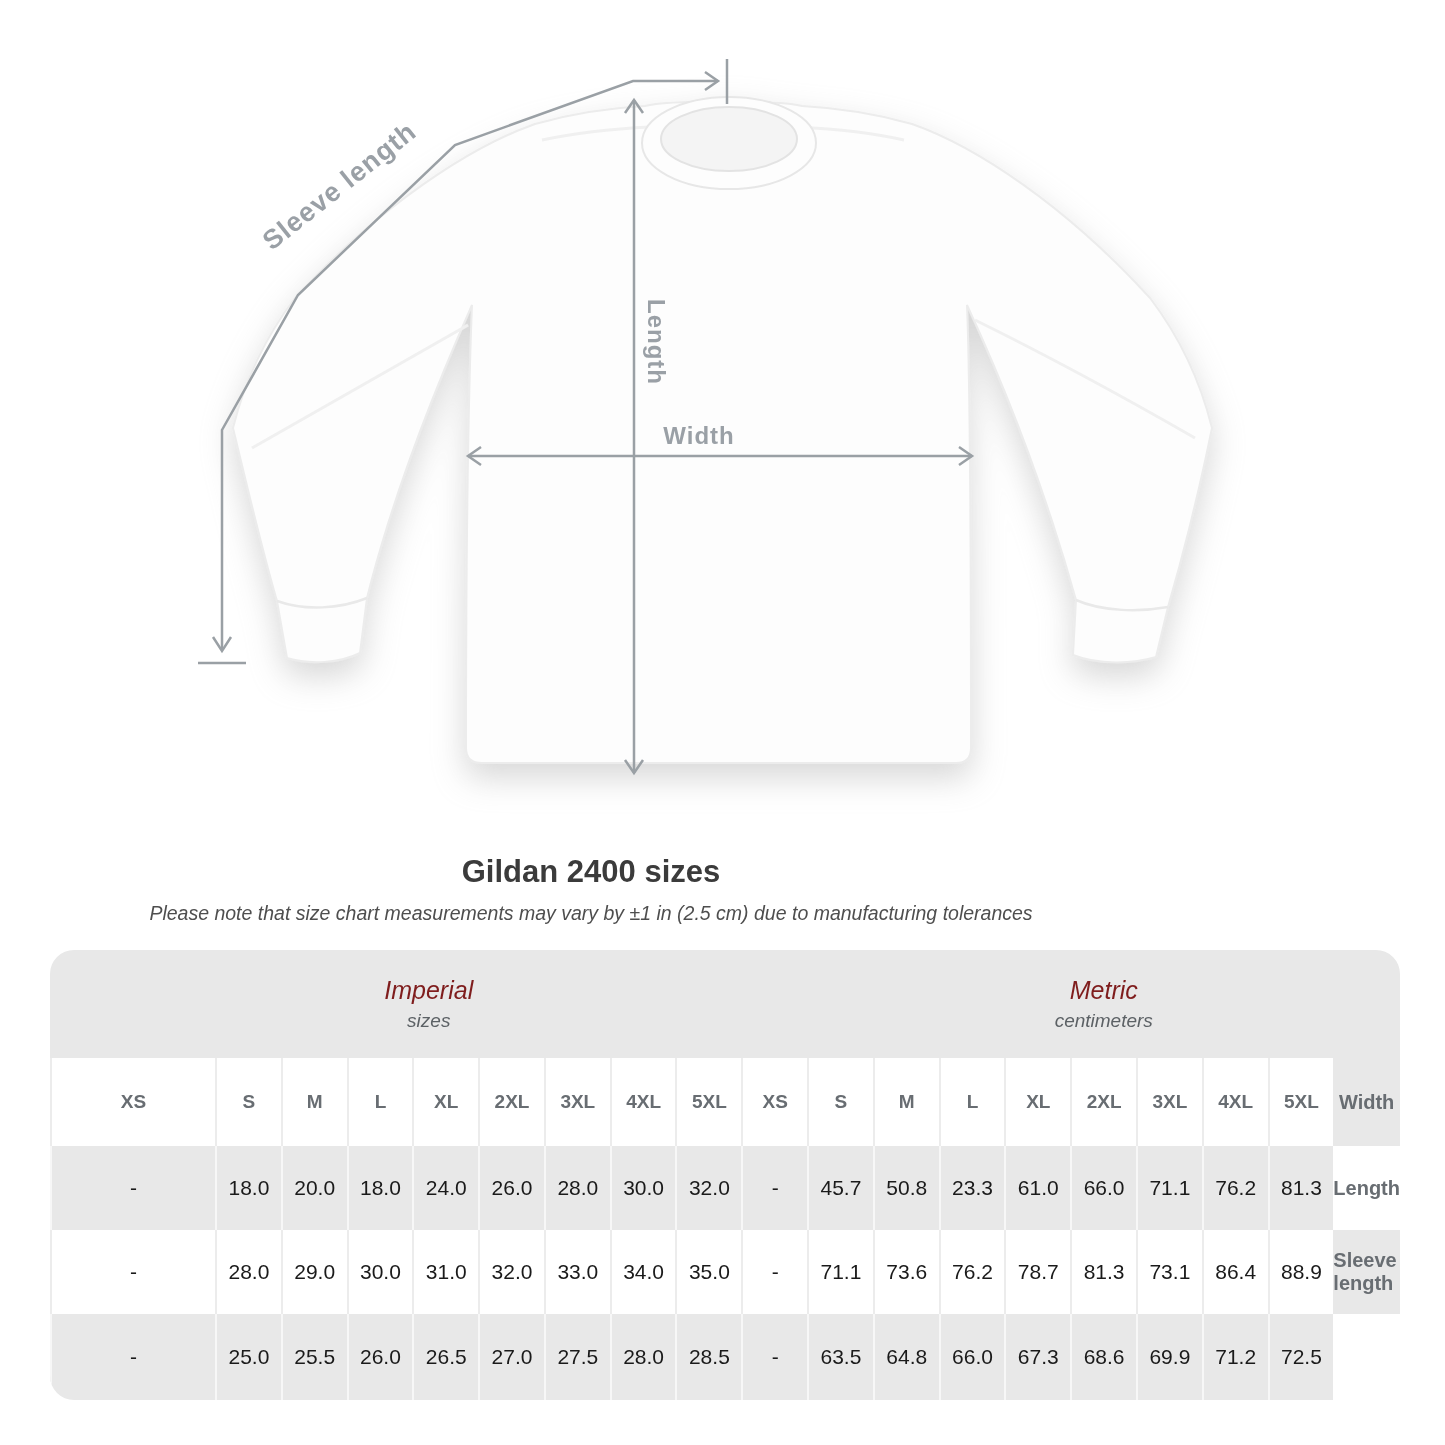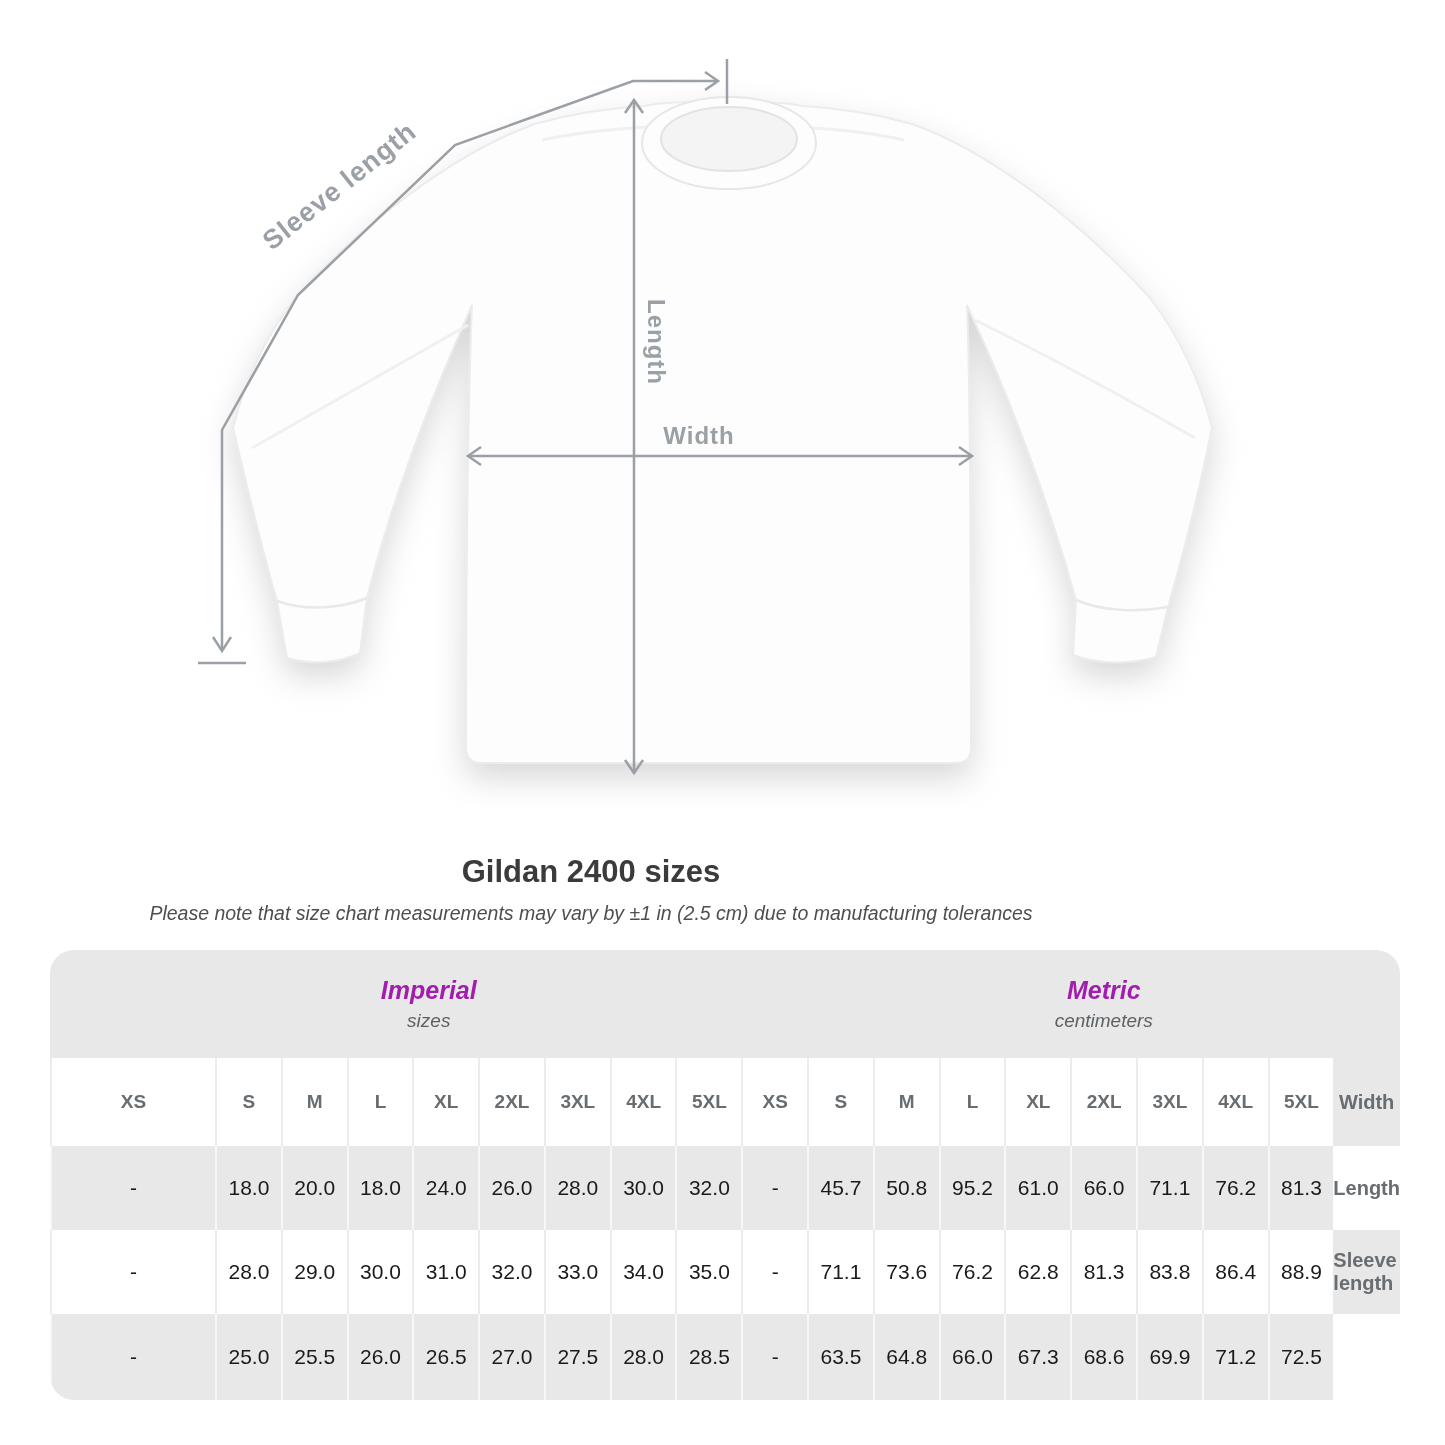--- a/index.html
+++ b/index.html
@@ -24,21 +24,21 @@
     position:absolute;left:50px;top:950px;width:1350px;
     border-radius:24px;overflow:hidden;background:#ffffff;
   }
   .band{
     height:108px;background:#e8e8e8;
     display:grid;grid-template-columns:165px repeat(18,1fr);
   }
   .band-cell{display:flex;flex-direction:column;align-items:center;justify-content:center;gap:5px;}
   .band-imperial{grid-column:1/11;}
   .band-metric{grid-column:11/20;}
-  .band-title{font-size:25px;font-weight:bold;font-style:italic;color:#a21caf;}
+  .band-title{font-size:25px;font-weight:normal;font-style:italic;color:#7f1d1d;}
   .band-sub{font-size:19px;font-style:italic;color:#5c6165;}
   #table-grid{
     display:grid;grid-template-columns:165px repeat(18,1fr);
     grid-template-rows:88px 84px 84px 86px;
   }
   .cell{display:flex;align-items:center;justify-content:center;background:#ffffff;}
   .cell.shade{background:#e8e8e8;}
   .cell.head{font-weight:bold;font-size:19px;color:#686d72;}
   .cell.label-col{font-weight:bold;font-size:20px;color:#686d72;}
   .cell.val{font-size:21px;color:#1a1a1a;}
@@ -164,43 +164,43 @@
         <div class="cell val shade sep-white">20.0</div>
         <div class="cell val shade sep-white">18.0</div>
         <div class="cell val shade sep-white">24.0</div>
         <div class="cell val shade sep-white">26.0</div>
         <div class="cell val shade sep-white">28.0</div>
         <div class="cell val shade sep-white">30.0</div>
         <div class="cell val shade sep-white">32.0</div>
         <div class="cell val shade sep-white">-</div>
         <div class="cell val shade sep-white">45.7</div>
         <div class="cell val shade sep-white">50.8</div>
-        <div class="cell val shade sep-white">95.2</div>
+        <div class="cell val shade sep-white">23.3</div>
         <div class="cell val shade sep-white">61.0</div>
         <div class="cell val shade sep-white">66.0</div>
         <div class="cell val shade sep-white">71.1</div>
         <div class="cell val shade sep-white">76.2</div>
         <div class="cell val shade sep-white">81.3</div>
         <div class="cell label-col ">Length</div>
         <div class="cell val  sep-light">-</div>
         <div class="cell val  sep-light">28.0</div>
         <div class="cell val  sep-light">29.0</div>
         <div class="cell val  sep-light">30.0</div>
         <div class="cell val  sep-light">31.0</div>
         <div class="cell val  sep-light">32.0</div>
         <div class="cell val  sep-light">33.0</div>
         <div class="cell val  sep-light">34.0</div>
         <div class="cell val  sep-light">35.0</div>
         <div class="cell val  sep-light">-</div>
         <div class="cell val  sep-light">71.1</div>
         <div class="cell val  sep-light">73.6</div>
         <div class="cell val  sep-light">76.2</div>
-        <div class="cell val  sep-light">62.8</div>
+        <div class="cell val  sep-light">78.7</div>
         <div class="cell val  sep-light">81.3</div>
-        <div class="cell val  sep-light">83.8</div>
+        <div class="cell val  sep-light">73.1</div>
         <div class="cell val  sep-light">86.4</div>
         <div class="cell val  sep-light">88.9</div>
         <div class="cell label-col shade">Sleeve length</div>
         <div class="cell val shade sep-white">-</div>
         <div class="cell val shade sep-white">25.0</div>
         <div class="cell val shade sep-white">25.5</div>
         <div class="cell val shade sep-white">26.0</div>
         <div class="cell val shade sep-white">26.5</div>
         <div class="cell val shade sep-white">27.0</div>
         <div class="cell val shade sep-white">27.5</div>

